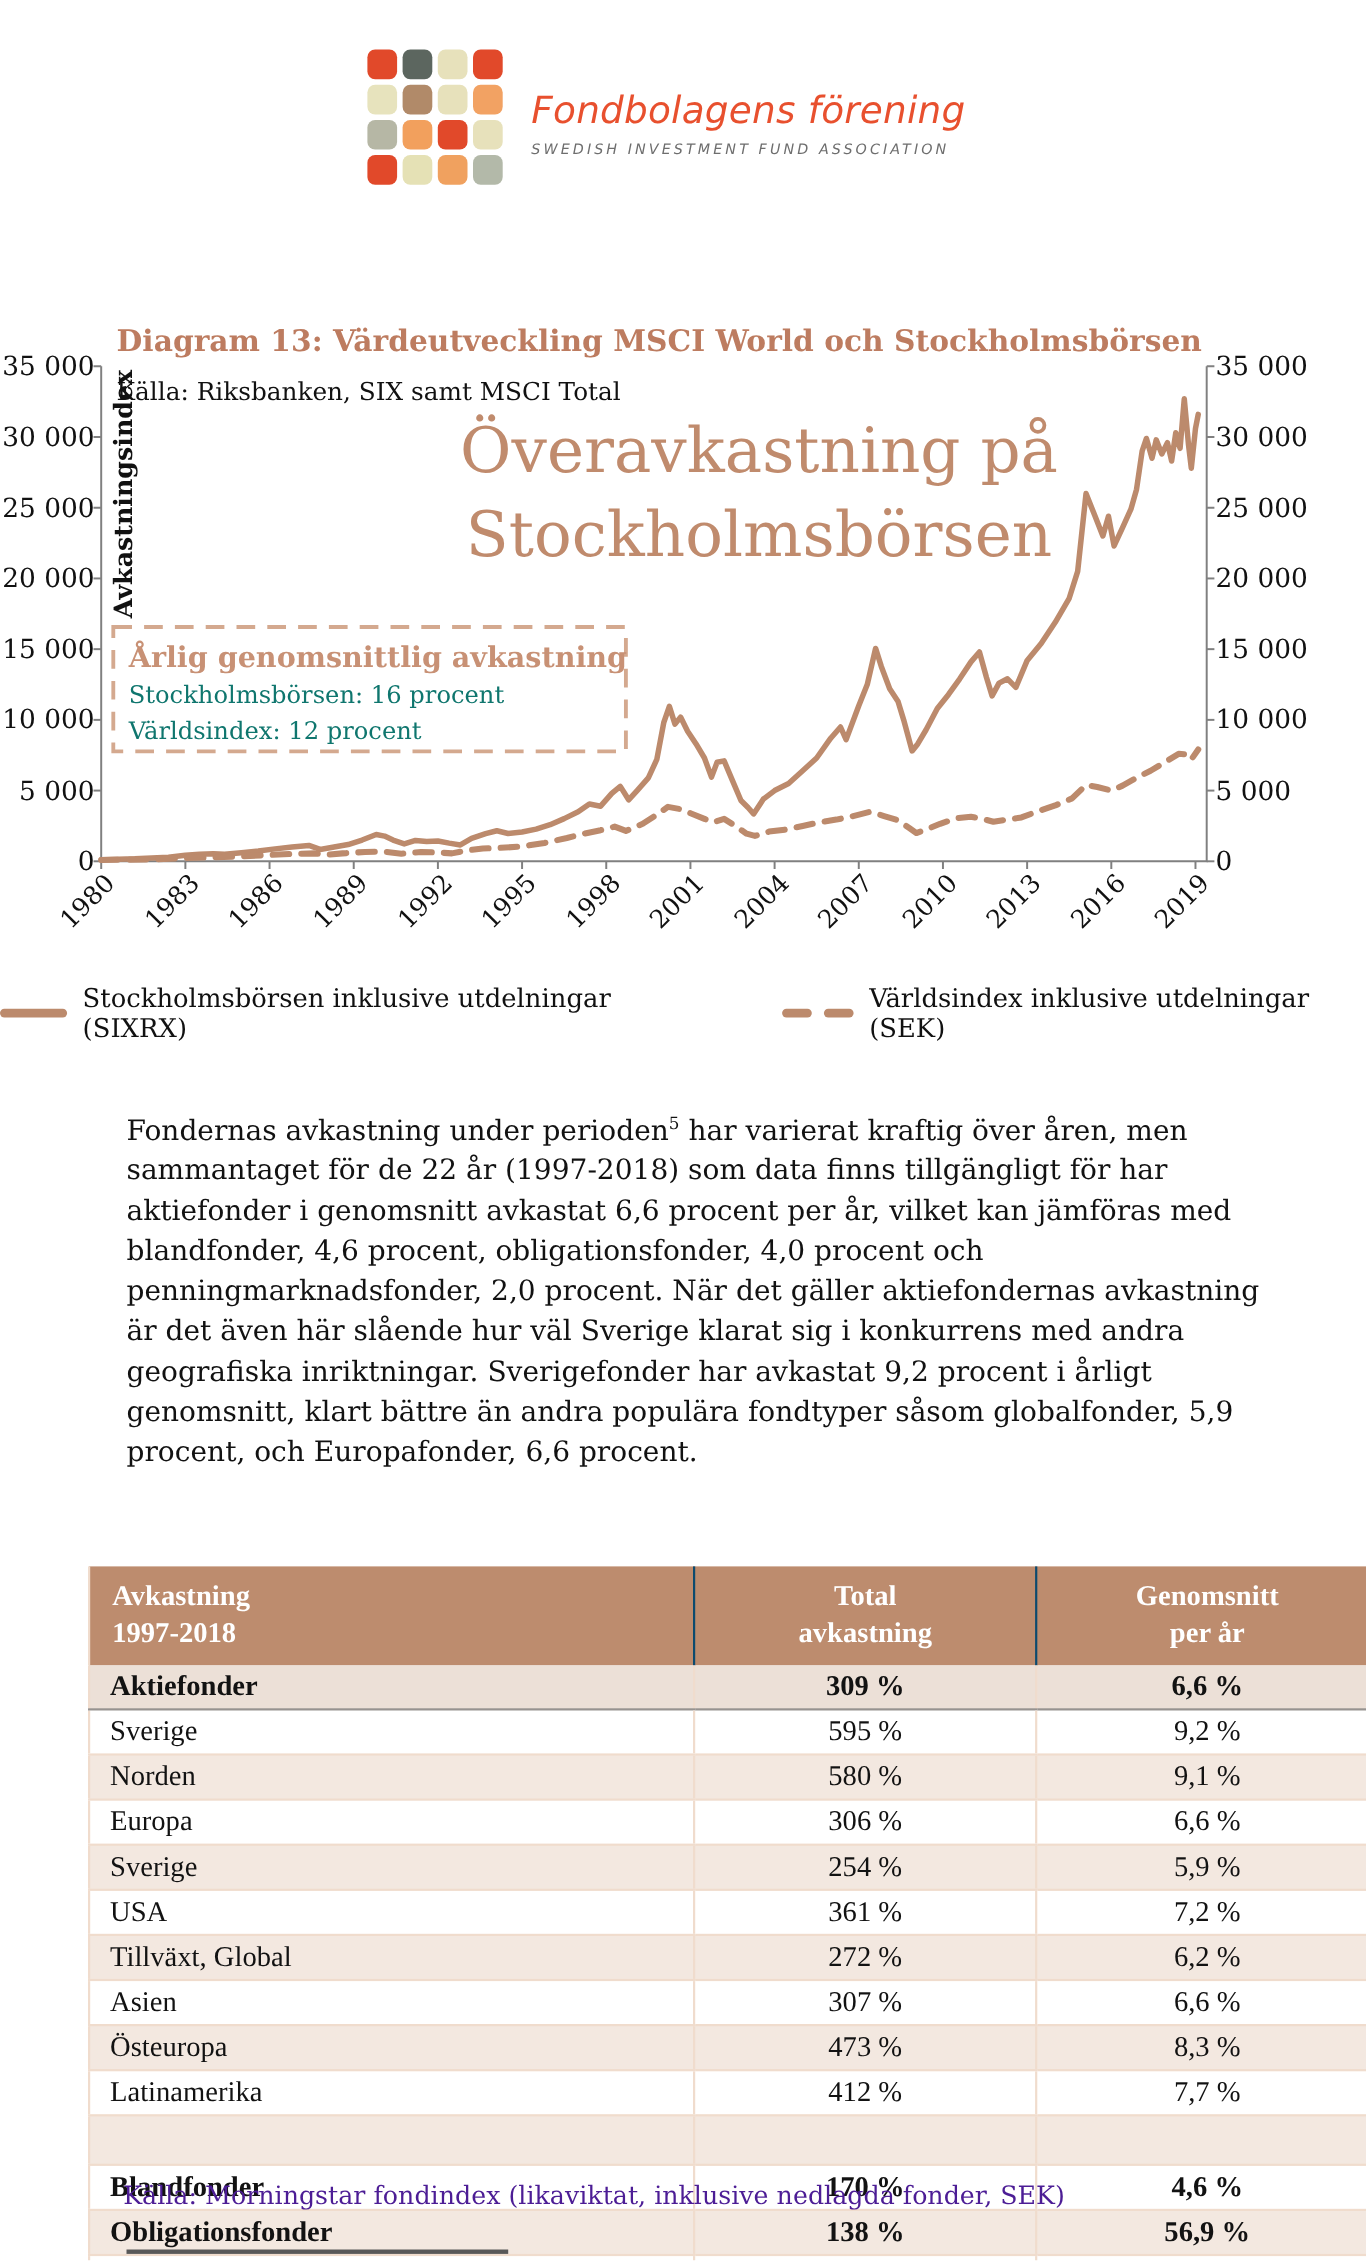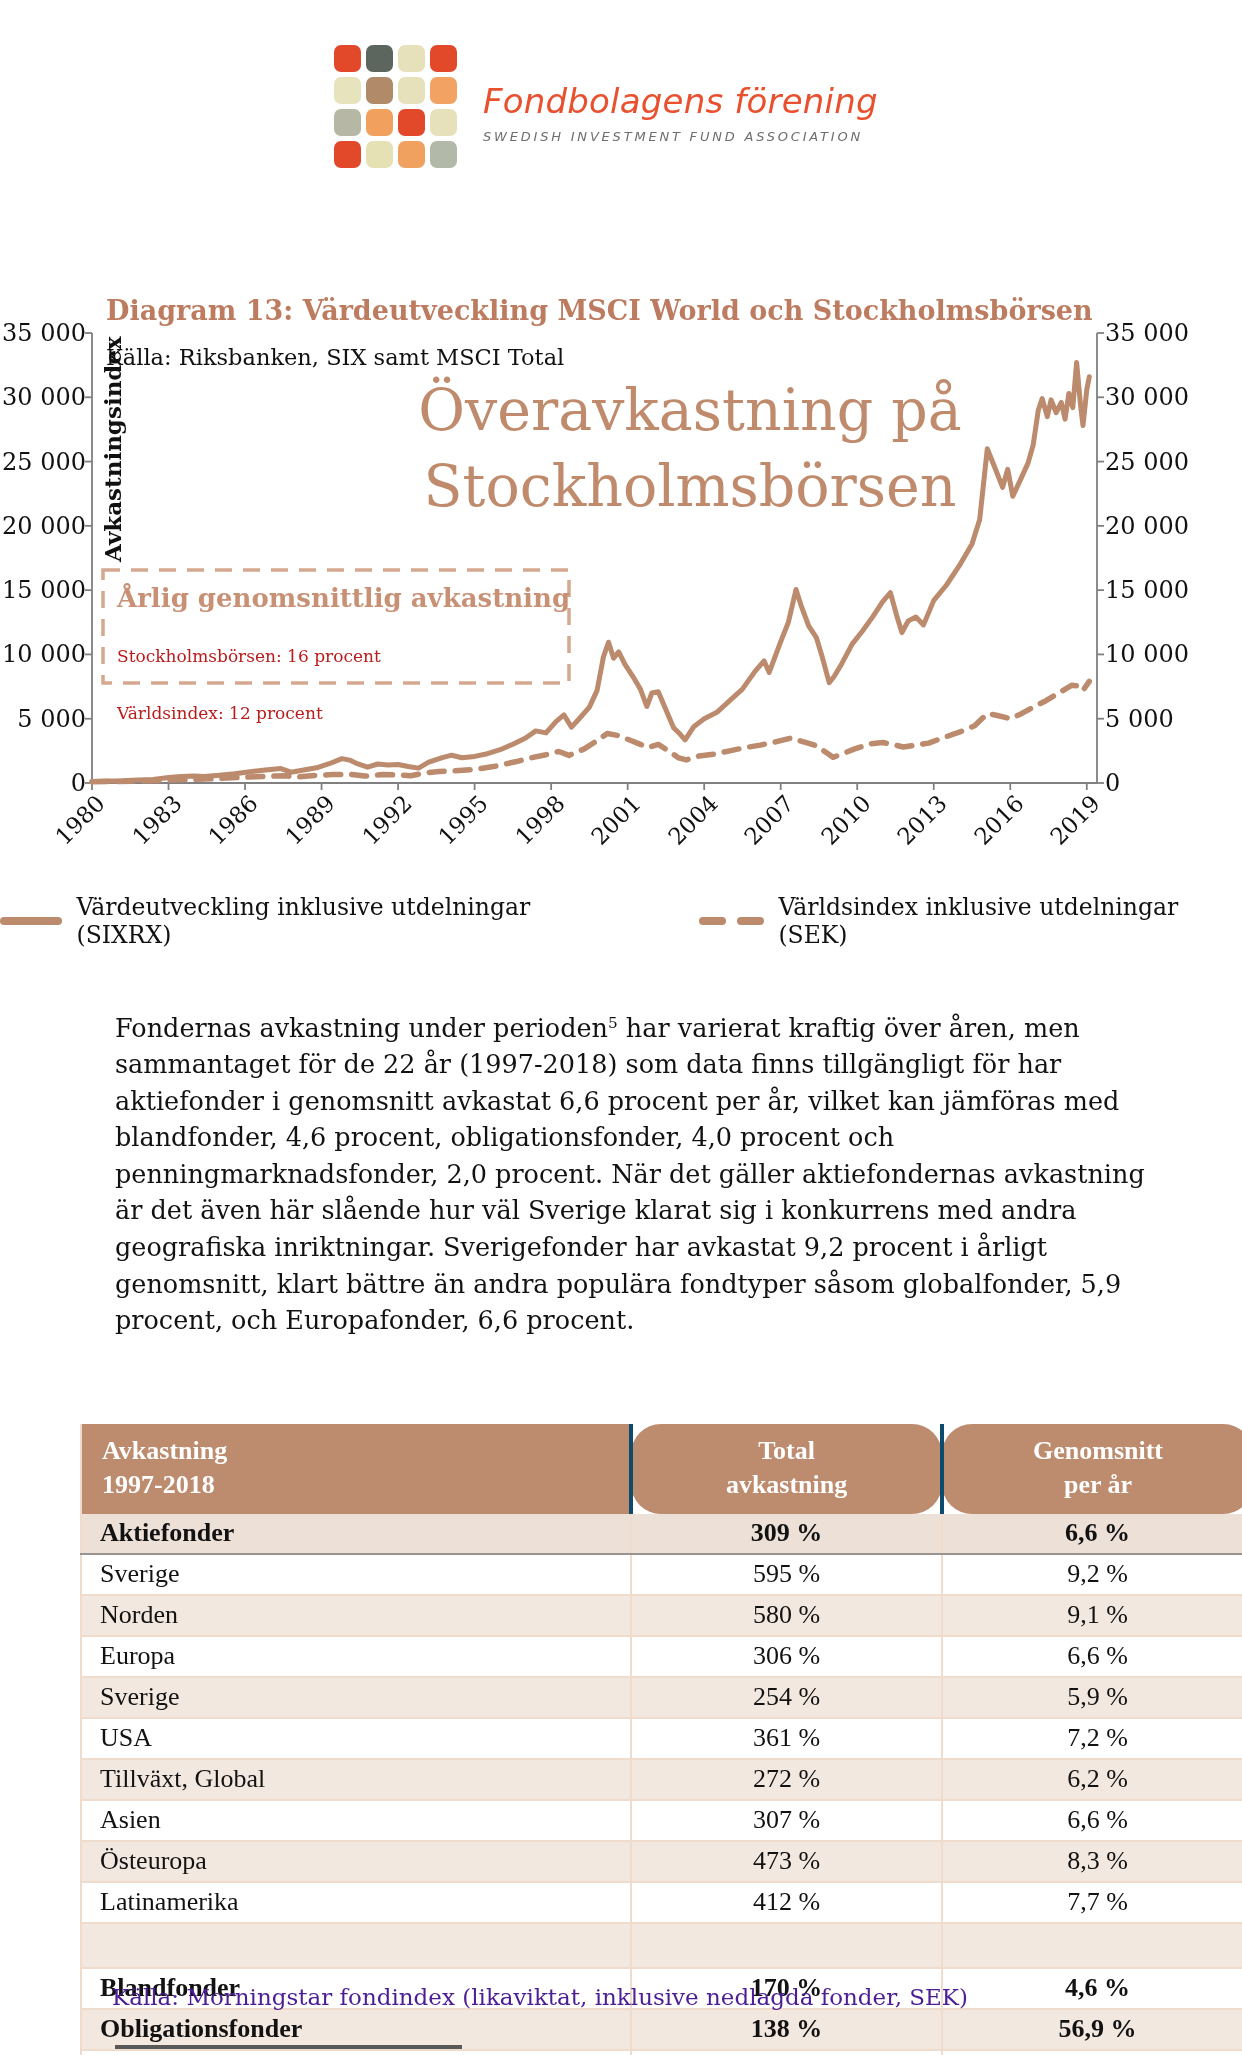--- a/index.html
+++ b/index.html
@@ -23,21 +23,21 @@
   .chart-title{position:absolute;left:106px;top:295px;font-size:27px;font-weight:bold;color:var(--title-col);}
   .chart-source{position:absolute;left:106px;top:344px;font-size:22.5px;color:#111;}
   .chart-area{position:absolute;left:0;top:330px;width:1242px;height:560px;}
   .chart-area svg{position:absolute;left:0;top:0;}
   .y-axis-label{position:absolute;left:99px;top:562px;transform:rotate(-90deg);transform-origin:0 0;
                 font-size:23px;font-weight:bold;color:#111;white-space:nowrap;}
   .watermark{position:absolute;left:300px;top:372px;width:780px;text-align:center;
              font-size:57px;line-height:76px;color:var(--wm-col);}
   .annotation-text{position:absolute;left:117px;top:581px;}
   .annotation-title{font-size:26px;font-weight:bold;color:var(--ann-title);line-height:35px;}
-  .annotation-line{font-size:17px;color:#b91c1c;line-height:33px;margin-top:24px;}
+  .annotation-line{font-size:22px;color:#0f766e;line-height:33px;}
   .ylab{position:absolute;font-size:24px;line-height:28px;color:#111;white-space:nowrap;}
   .ylab-l{right:1156px;text-align:right;}
   .ylab-r{left:1105px;}
   .xlab{position:absolute;top:460px;width:0;height:0;}
   .xlab span{position:absolute;right:0;top:0;display:block;font-size:23px;line-height:26px;color:#111;
              transform:rotate(-45deg);transform-origin:100% 0;white-space:nowrap;}
 
   .legend{position:absolute;left:0;top:893px;width:1242px;display:flex;justify-content:center;
           align-items:center;gap:80px;font-size:23.5px;color:#111;}
   .legend-item{display:flex;align-items:center;gap:14px;}
@@ -49,21 +49,21 @@
   .body-par{position:absolute;left:115px;top:984px;width:1038px;font-size:25.5px;line-height:36.6px;color:#121212;}
   .body-par sup{font-size:60%;line-height:0;}
 
   
   .ret-table{position:absolute;left:80px;top:1424px;width:1174px;border-collapse:collapse;
              font-size:26px;color:#121212;border:2px solid var(--tline);border-top:none;font-family:Liberation Serif, serif;}
   .ret-table col.c1{width:506px;} .ret-table col.c2{width:286px;} .ret-table col.c3{width:286px;}
   .ret-table th{background:var(--head-bg);color:#fff;font-weight:bold;line-height:34px;
                 padding:10px 0 12px 0;text-align:center;vertical-align:top;}
   .ret-table th:first-child{text-align:left;padding-left:20px;}
-  .ret-table th + th{border-left:4px solid #0c4a6e;border-radius:30px;}
+  .ret-table th + th{border-left:2px solid #0c4a6e;}
   .ret-table td{padding:4px 0 5px 0;text-align:center;border-bottom:2px solid var(--tline);}
   .ret-table td:first-child{text-align:left;padding-left:18px;}
   .ret-table td + td{border-left:2px solid var(--tline);}
   .ret-table tr.shade{background:var(--shade);}
   .ret-table tr.divider{background:var(--divider-row);}
   .ret-table tr.divider td{border-bottom:2.5px solid #979390;}
   .ret-table tr.bold{font-weight:bold;}
   .ret-table tr.spacer td{height:34px;}
 
   .table-source{position:absolute;left:112px;top:1984px;font-size:23px;color:#4c1d95;}
@@ -208,21 +208,21 @@
 
   <div class="annotation-text">
     <div class="annotation-title">Årlig genomsnittlig avkastning</div>
     <div class="annotation-line">Stockholmsbörsen: 16 procent</div>
     <div class="annotation-line">Världsindex: 12 procent</div>
   </div>
 
   <div class="legend">
     <div class="legend-item">
       <span class="swatch-solid"></span>
-      <span>Värdeutveckling inklusive utdelningar (SIXRX)</span>
+      <span>Stockholmsbörsen inklusive utdelningar (SIXRX)</span>
     </div>
     <div class="legend-item">
       <span class="swatch-dashed">
           <i></i>
           <i></i>
         </span>
       <span>Världsindex inklusive utdelningar (SEK)</span>
     </div>
   </div>
 

